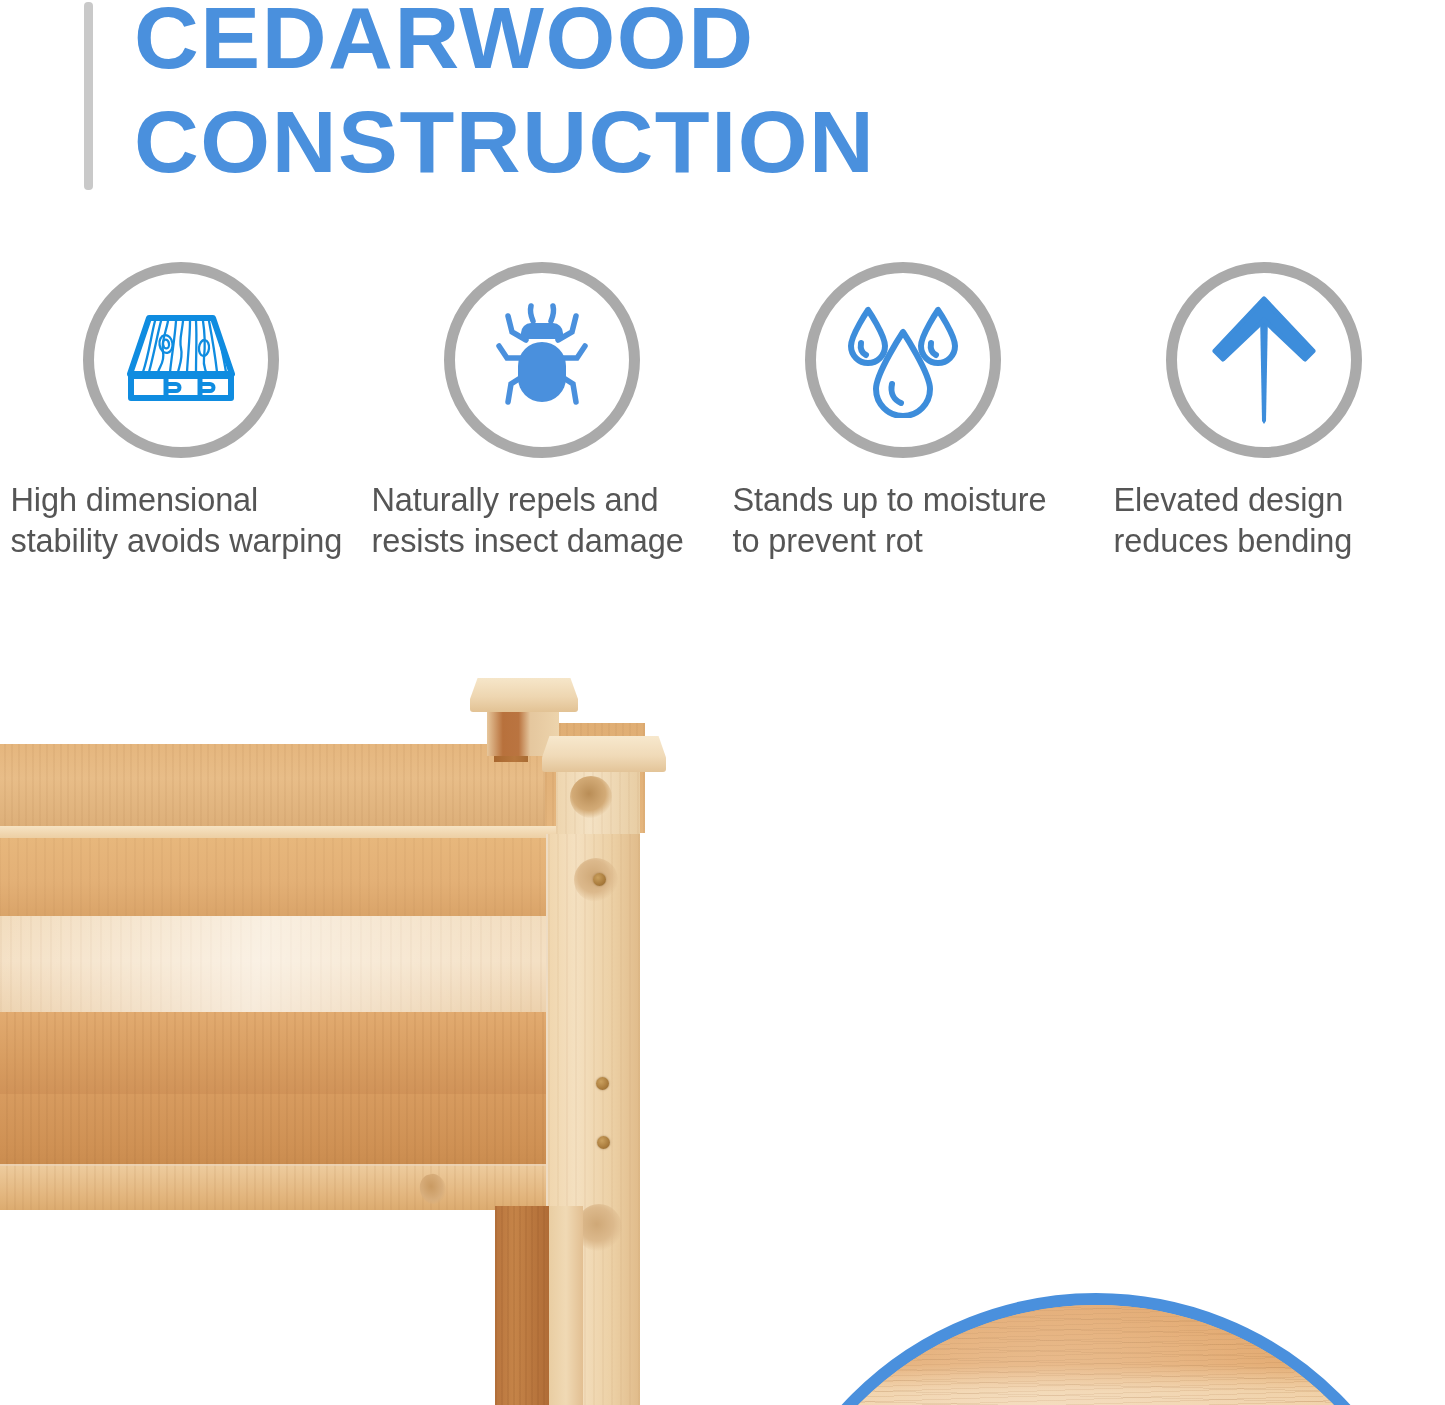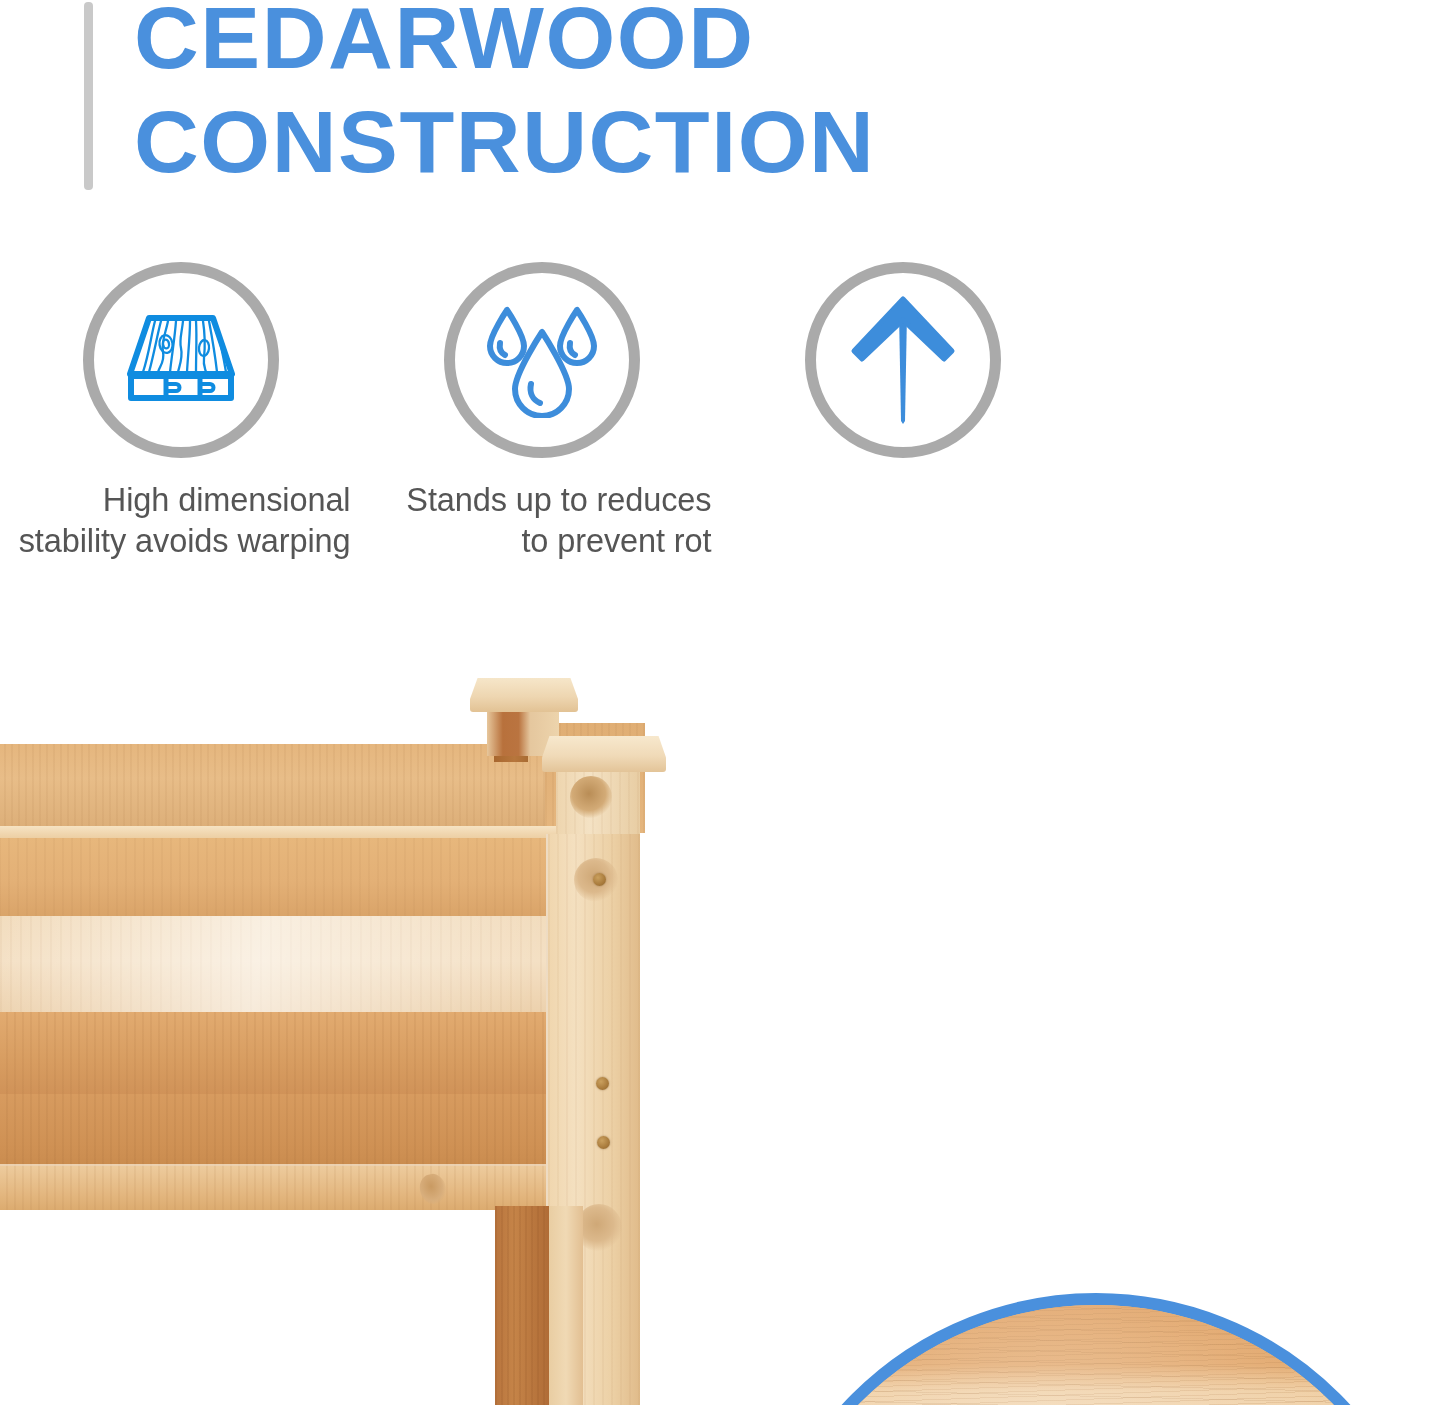--- a/index.html
+++ b/index.html
@@ -68,21 +68,21 @@
     border: 11px solid #aaaaaa;
     box-sizing: border-box;
     background: #ffffff;
     display: flex;
     align-items: center;
     justify-content: center;
   }
   .feature-badge svg { display: block; }
   .feature-label {
     margin-top: 22px;
-    text-align: right;
+    text-align: left;
     color: #555555;
     font-size: 32.5px;
     line-height: 41px;
     font-weight: normal;
     letter-spacing: -0.1px;
     width: 340px;
   }
   #feature-3 .feature-label { width: 300px; }
 
   
@@ -358,53 +358,80 @@
           <path d="M44 64 V86" stroke="#0f8ce0" stroke-width="5"></path>
           <path d="M78 64 V86" stroke="#0f8ce0" stroke-width="5"></path>
           <path d="M44 72 h10 a3.5 3.5 0 0 1 0 7 h-10" stroke="#0f8ce0" stroke-width="4" fill="none"></path>
           <path d="M78 72 h10 a3.5 3.5 0 0 1 0 7 h-10" stroke="#0f8ce0" stroke-width="4" fill="none"></path>
         </svg>
       </span>
     </div>
     <div class="feature-label">High dimensional stability avoids warping</div>
   </div>
 
+  <div class="feature" id="feature-1">
+    <div class="feature-badge">
+      <span>
+        <svg width="112" height="116" viewBox="0 0 112 116" fill="none">
+          <g stroke="#4a90dd" stroke-width="5.5" stroke-linecap="round" fill="none">
+
+            <path d="M47 19 C44 12 44 8 45 4"></path>
+            <path d="M65 19 C68 12 68 8 67 4"></path>
+
+            <path d="M40 38 L26 30 L22 14"></path>
+            <path d="M37 56 L21 56 L13 44"></path>
+            <path d="M39 73 L25 82 L22 100"></path>
+
+            <path d="M72 38 L86 30 L90 14"></path>
+            <path d="M75 56 L91 56 L99 44"></path>
+            <path d="M73 73 L87 82 L90 100"></path>
+          </g>
+
+          <path d="M45 21 h22 a10 10 0 0 1 10 10 v6 H35 v-6 a10 10 0 0 1 10 -10 z" fill="#4a90dd"></path>
+
+          <rect x="32" y="40" width="48" height="60" rx="24" fill="#4a90dd"></rect>
+        </svg>
+      </span>
+    </div>
+    <div class="feature-label">Naturally repels and resists insect damage</div>
+  </div>
 
   <div class="feature" id="feature-2">
     <div class="feature-badge">
       <span>
         <svg width="124" height="116" viewBox="0 0 124 116" fill="none">
           <g stroke="#3d8ddb" stroke-width="6" fill="none" stroke-linejoin="round" stroke-linecap="round">
 
             <path d="M27 8 C27 8 10 33 10 44 A17 17 0 0 0 44 44 C44 33 27 8 27 8 Z"></path>
             <path d="M20 41 C19 47 21 51 25 53"></path>
 
             <path d="M97 8 C97 8 80 33 80 44 A17 17 0 0 0 114 44 C114 33 97 8 97 8 Z"></path>
             <path d="M90 41 C89 47 91 51 95 53"></path>
 
             <path d="M62 30 C62 30 35 71 35 87 A27 27 0 0 0 89 87 C89 71 62 30 62 30 Z"></path>
             <path d="M51 82 C49 91 53 98 60 101"></path>
           </g>
         </svg>
       </span>
     </div>
-    <div class="feature-label">Stands up to reduces to prevent rot</div>
+    <div class="feature-label">Stands up to moisture to prevent rot</div>
   </div>
 
   <div class="feature" id="feature-3">
     <div class="feature-badge">
       <span>
         <svg width="110" height="130" viewBox="0 0 110 130" fill="none">
 
           <path d="M51 18 L59 18 L57 126 L55 129 L53 126 Z" fill="#3d8ddb"></path>
 
           <path d="M55 4 L104 56 L96 64 L55 25 L14 64 L6 56 Z" fill="#3d8ddb" stroke="#3d8ddb" stroke-width="5" stroke-linejoin="round"></path>
         </svg>
       </span>
     </div>
+    <div class="feature-label">Elevated design reduces bending</div>
   </div>
 
 </div>
 
 <div id="photo-area">
 
   <div>
     <div id="planter-back" class="grain"></div>
     <div id="planter-back-2" class="grain"></div>
     <div id="planter-back-rim"></div>

